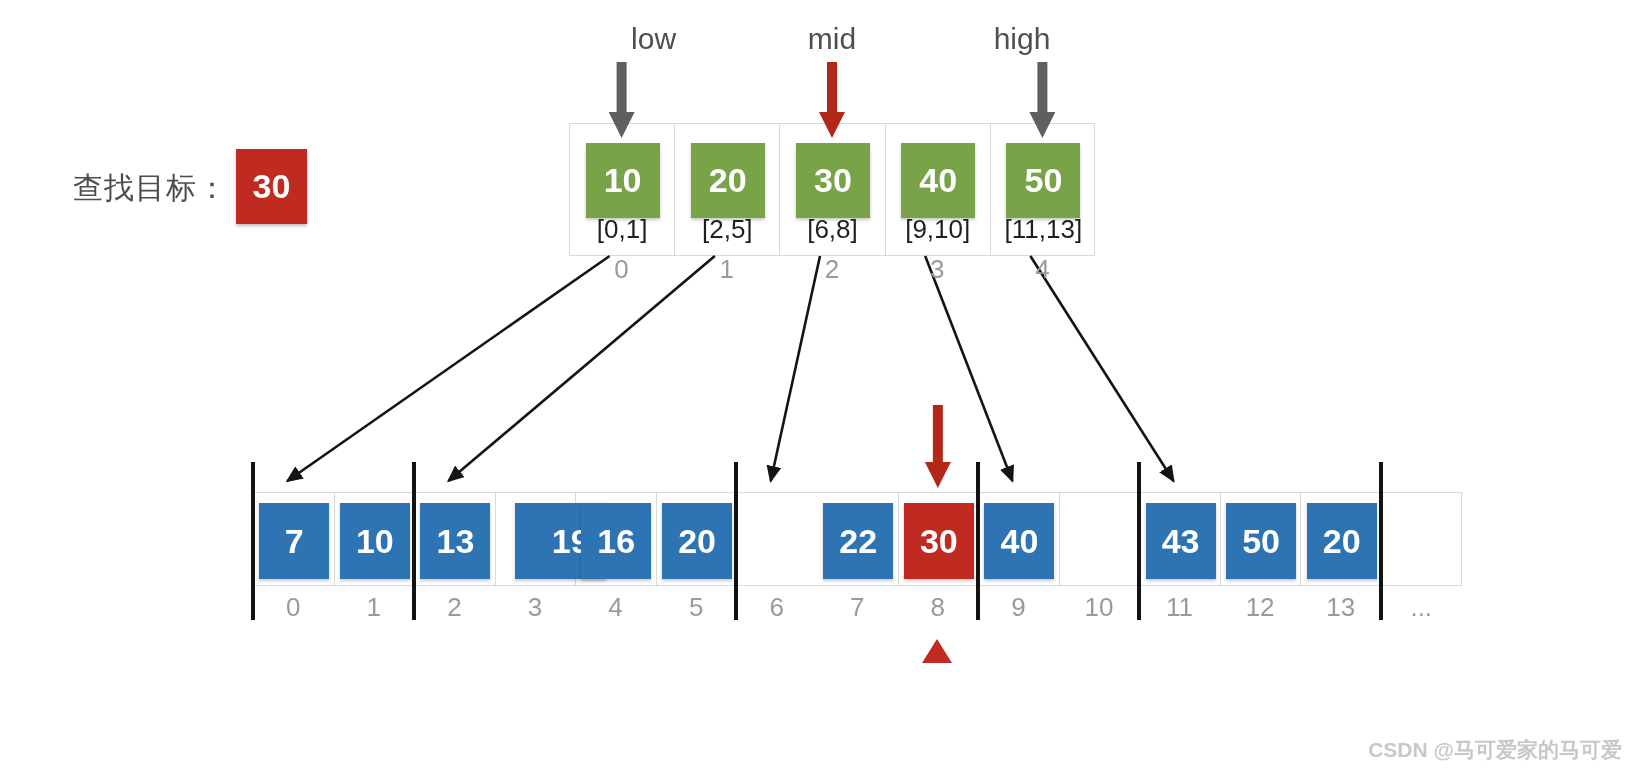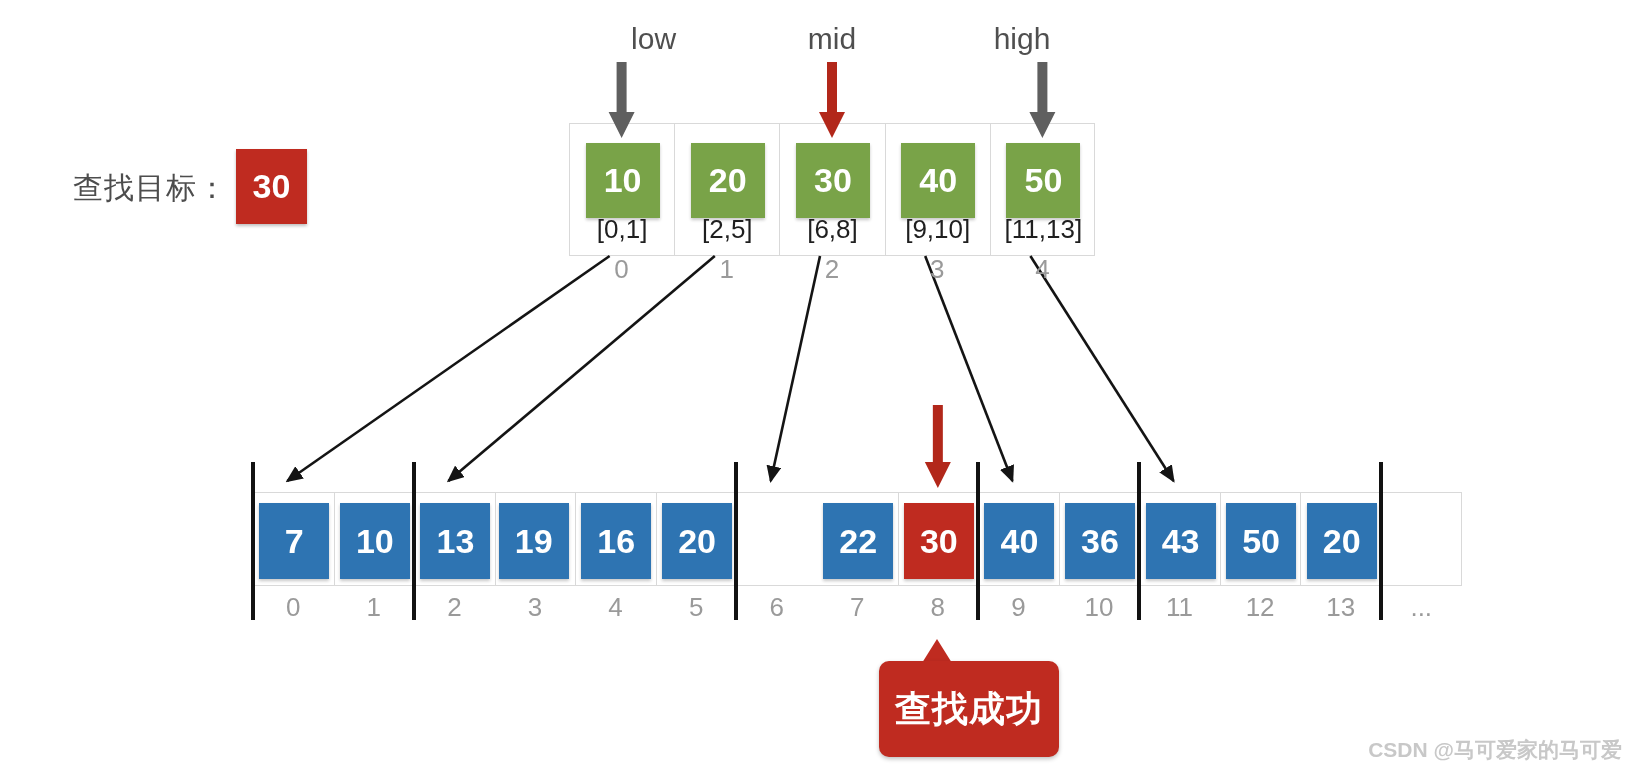--- a/index.html
+++ b/index.html
@@ -88,39 +88,36 @@
       <div class="cell" style="left: 0px; width: 80.57px;">
         <div class="vbox blue-box" style="left: 5.285px;">7</div>
       </div>
       <div class="cell" style="left: 80.57px; width: 80.57px;">
         <div class="vbox blue-box" style="left: 5.285px;">10</div>
       </div>
       <div class="cell" style="left: 161.14px; width: 80.57px;">
         <div class="vbox blue-box" style="left: 5.285px;">13</div>
       </div>
       <div class="cell" style="left: 241.71px; width: 80.57px;">
-        <div class="vbox blue-box" style="left: 3px;">19</div>
+        <div class="vbox blue-box" style="left: 19px; padding-left: 21px;">19</div>
       </div>
       <div class="cell" style="left: 322px; width: 80.57px;">
         <div class="vbox blue-box" style="left: 5.285px;">16</div>
       </div>
       <div class="cell" style="left: 402.85px; width: 80.57px;">
         <div class="vbox blue-box" style="left: 5.285px;">20</div>
       </div>
       <div class="cell" style="left: 563.99px; width: 80.57px;">
         <div class="vbox blue-box" style="left: 5.285px;">22</div>
       </div>
       <div class="cell" style="left: 644.56px; width: 80.57px;">
         <div class="vbox blue-box hit" style="left: 5.285px;">30</div>
       </div>
       <div class="cell" style="left: 725.13px; width: 80.57px;">
         <div class="vbox blue-box" style="left: 5.285px;">40</div>
-      </div>
-      <div class="cell" style="left: 805.7px; width: 80.57px;">
-        <div class="vbox blue-box" style="left: 5.285px;">36</div>
       </div>
       <div class="cell" style="left: 886.27px; width: 80.57px;">
         <div class="vbox blue-box" style="left: 5.285px;">43</div>
       </div>
       <div class="cell" style="left: 966.84px; width: 80.57px;">
         <div class="vbox blue-box" style="left: 5.285px;">50</div>
       </div>
       <div class="cell" style="left: 1047.41px; width: 80.57px;">
         <div class="vbox blue-box" style="left: 5.285px;">20</div>
       </div>
@@ -142,23 +139,20 @@
       </g>
     <g id="big-arrows">
         <polygon points="616.6,62 626.6,62 626.6,112 634.6,112 621.6,138 608.6,112 616.6,112" fill="#5f5f5f"></polygon>
         <polygon points="827,62 837,62 837,112 845,112 832,138 819,112 827,112" fill="#b2271a"></polygon>
         <polygon points="1037.4,62 1047.4,62 1047.4,112 1055.4,112 1042.4,138 1029.4,112 1037.4,112" fill="#5f5f5f"></polygon>
         <polygon points="932.8449999999999,405 942.8449999999999,405 942.8449999999999,462 950.8449999999999,462 937.8449999999999,488 924.8449999999999,462 932.8449999999999,462" fill="#b2271a"></polygon>
       </g>
   </svg>
 
   <div class="abs" id="callout-pointer"></div>
-  <div class="abs" id="callout">
-    <span>查找成功</span>
-  </div>
 
   <div class="abs" id="watermark">CSDN @马可爱家的马可爱</div>
 <div class="abs idx top-idx" style="left: 621.6px;">0</div>
     <div class="abs idx top-idx" style="left: 726.8px;">1</div>
     <div class="abs idx top-idx" style="left: 832px;">2</div>
     <div class="abs idx top-idx" style="left: 937.2px;">3</div>
     <div class="abs idx top-idx" style="left: 1042.4px;">4</div>
     <div class="abs idx arr-idx" style="left: 293.285px;">0</div>
     <div class="abs idx arr-idx" style="left: 373.855px;">1</div>
     <div class="abs idx arr-idx" style="left: 454.425px;">2</div>

